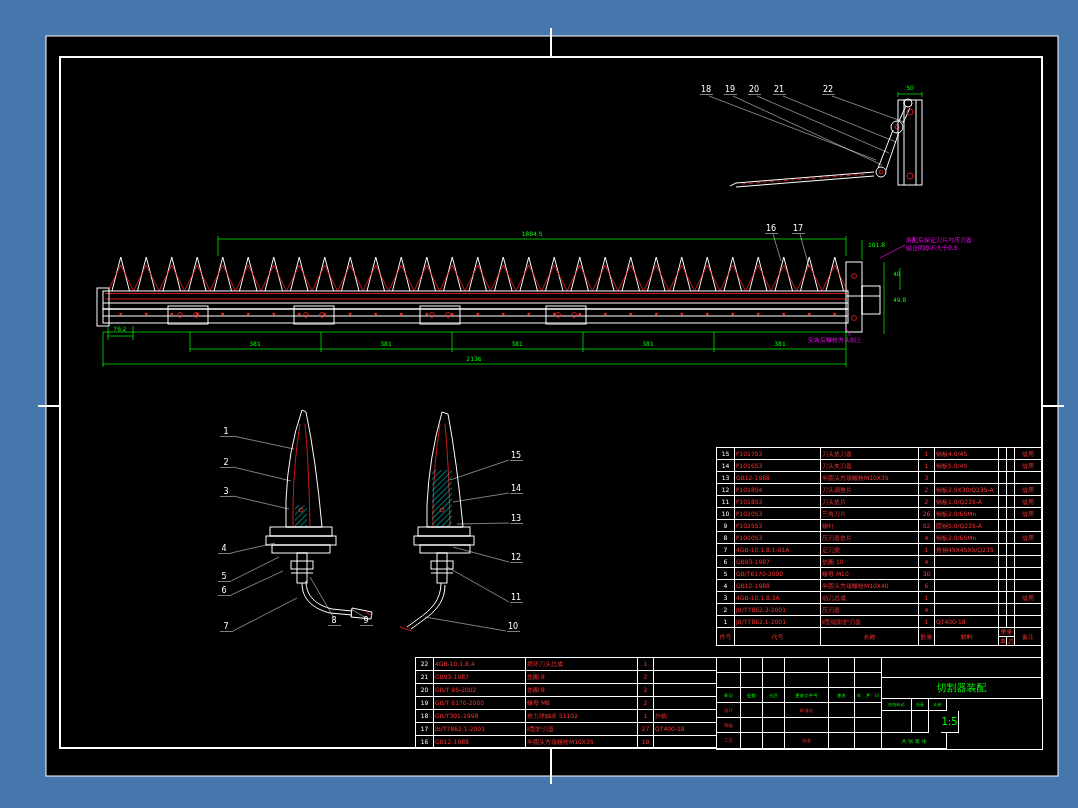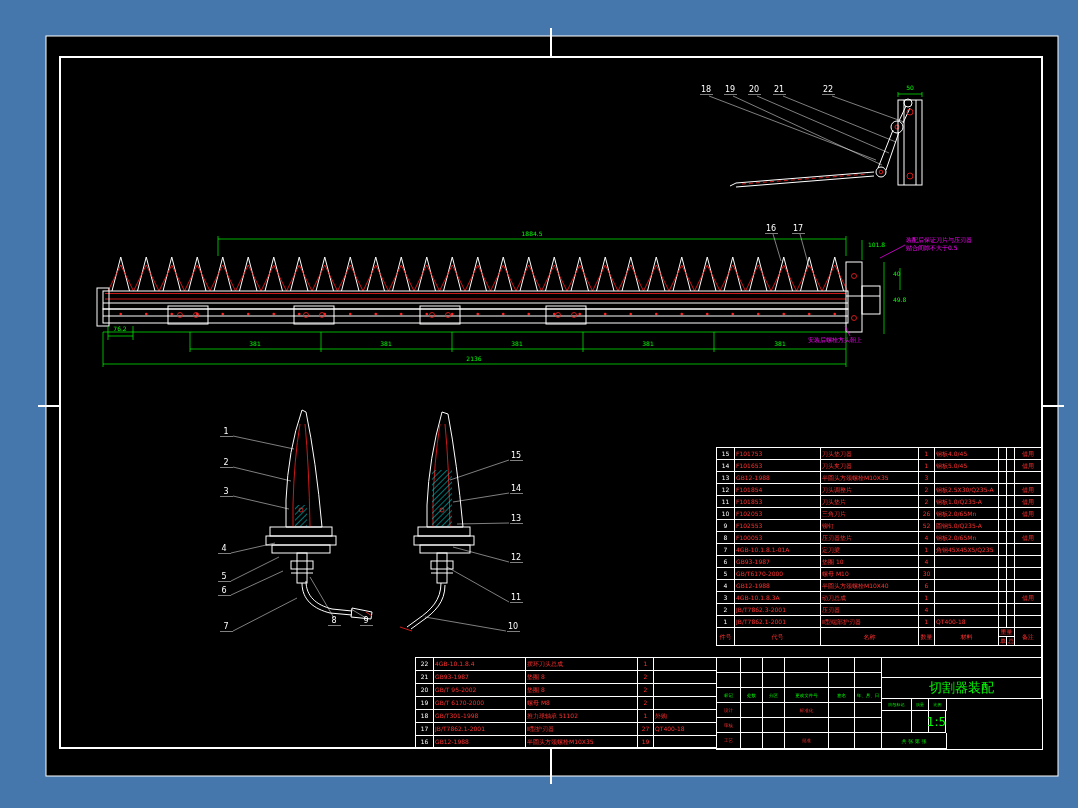--- a/index.html
+++ b/index.html
@@ -27,21 +27,21 @@
   .bomR tr{height:12px;} .bomR tr.hdr{height:9px;}
   .bomL{left:415px;top:657px;width:301px;}
   .bomL tr{height:13px;}
   
   #titleblock{position:absolute;left:716px;top:657px;width:325px;height:91px;z-index:3;
       background:#000;border:1px solid #fff;box-sizing:content-box;}
   .tb{position:absolute;border-right:1px solid #fff;border-bottom:1px solid #fff;
       color:#ff3030;font-size:4.5px;display:flex;align-items:center;justify-content:center;
       overflow:hidden;white-space:nowrap;box-sizing:border-box;}
   .tb.green{color:#00ff00;}
-  .tb.big{font-size:13px;color:#00ff00;}
+  .tb.big{font-size:10px;color:#00ff00;}
 </style>
 </head>
 <body>
 
 <div class="stage">
 
 <svg width="1078" height="808" viewBox="0 0 1078 808">
   <defs>
     <pattern id="hatchC" width="4" height="4" patternUnits="userSpaceOnUse" patternTransform="rotate(45)">
       <line x1="0" y1="0" x2="0" y2="4" stroke="#00e5e5" stroke-width="1"></line>
@@ -616,17 +616,17 @@
   <div class="tb" style="left:112px;top:75px;width:26px;height:16px"></div>
   <div class="tb" style="left:138px;top:75px;width:27px;height:16px"></div>
 
   <div class="tb" style="left:165px;top:0;width:160px;height:20px"></div>
   <div class="tb big" style="left:165px;top:20px;width:160px;height:21px">切割器装配</div>
   <div class="tb green" style="left:165px;top:41px;width:30px;height:12px;font-size:4px">阶段标记</div>
   <div class="tb green" style="left:195px;top:41px;width:17px;height:12px;font-size:4px">质量</div>
   <div class="tb green" style="left:212px;top:41px;width:18px;height:12px;font-size:4px">比例</div>
   <div class="tb" style="left:165px;top:53px;width:30px;height:22px"></div>
   <div class="tb" style="left:195px;top:53px;width:17px;height:22px"></div>
-  <div class="tb green" style="left:211px;top:53px;width:18px;height:22px;font-size:12px">1:5</div>
+  <div class="tb green" style="left:224px;top:53px;width:18px;height:22px;font-size:10px">1:5</div>
   <div class="tb green" style="left:165px;top:75px;width:65px;height:16px;font-size:5px">共 张 第 张</div>
 </div>
 
 </div>
 
 </body></html>

